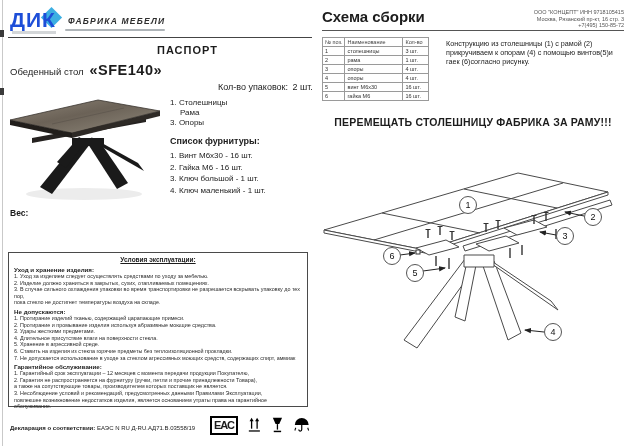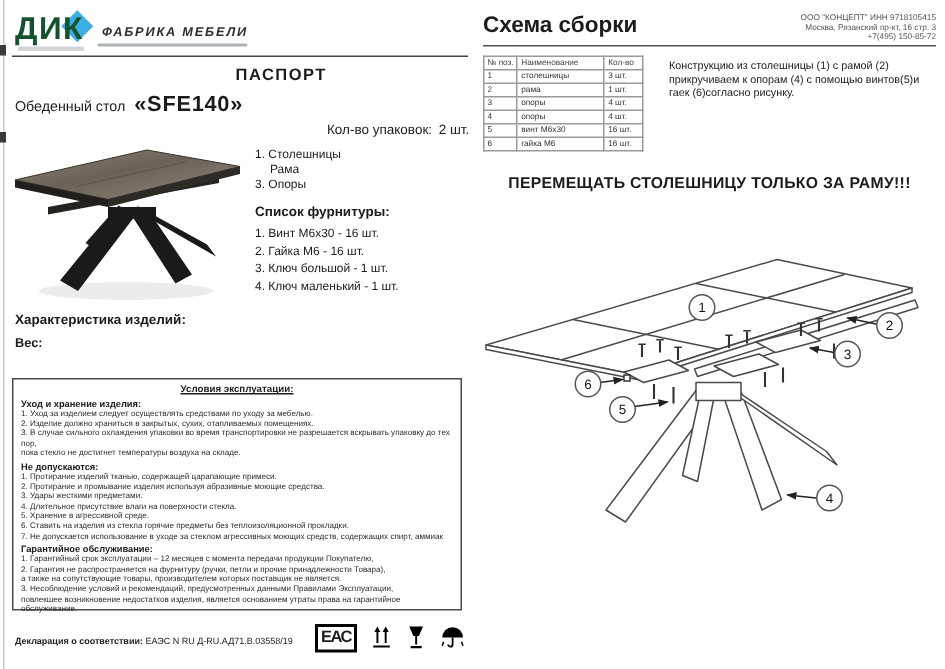--- a/index.html
+++ b/index.html
@@ -11,21 +11,21 @@
   }
   .abs { position:absolute; }
 
   
   .scan-edge { left:2px; top:0; width:1px; height:446px; background:#c9c9c9; }
   .scan-tick { left:0; width:4px; height:7px; background:#3a3a3a; }
 
   .logo-wrap { left:10px; top:9px; width:170px; height:27px; }
   .logo-brand {
     position:absolute; left:0; top:0; font-size:21px; font-weight:bold;
-    color:#14532d; letter-spacing:1px; line-height:22px;
+    color:#1d4ed8; letter-spacing:1px; line-height:22px;
   }
   .logo-diamond {
     position:absolute; left:34px; top:1px; width:15px; height:15px;
     background:#2ba8e0; transform:rotate(45deg); z-index:0; opacity:.92;
   }
   .logo-brand span { position:relative; z-index:1; }
   .logo-smudge { position:absolute; left:2px; top:22px; width:44px; height:3px; background:#d3d6d8; }
   .logo-sub {
     position:absolute; left:58px; top:7px; font-size:8.5px; font-weight:bold;
     color:#2e2e2e; letter-spacing:1.2px;font-style:italic;
@@ -156,21 +156,20 @@
 
   <div class="abs hardware-block">
     <div class="hw-title">Список фурнитуры:</div>
     <div class="hw-item">1. Винт М6х30 - 16 шт.</div>
     <div class="hw-item">2. Гайка М6 - 16 шт.</div>
     <div class="hw-item">3. Ключ большой - 1 шт.</div>
     <div class="hw-item">4. Ключ маленький - 1 шт.</div>
   </div>
 
   <div class="abs charcs">
-    <div class="charcs-title">Характеристика изделий:</div>
     <div class="charcs-line"><b>Вес:</b></div>
   </div>
 
   <div class="abs cond-box">
     <div class="cond-title">Условия эксплуатации:</div>
     <div class="cond-head">Уход и хранение изделия:</div>
     <div class="cond-lines">1. Уход за изделием следует осуществлять средствами по уходу за мебелью.
 2. Изделие должно храниться в закрытых, сухих, отапливаемых помещениях.
 3. В случае сильного охлаждения упаковки во время транспортировки не разрешается вскрывать упаковку до тех пор,
 пока стекло не достигнет температуры воздуха на складе.</div>
@@ -257,21 +256,21 @@
     <tr>
       <td>6</td>
       <td>гайка М6</td>
       <td>16 шт.</td>
     </tr>
   </tbody>
     </table>
 
   <div class="abs asm-instr">Конструкцию из столешницы (1) с рамой (2) прикручиваем к опорам (4) с помощью винтов(5)и гаек (6)согласно рисунку.</div>
 
-  <div class="abs asm-warning">ПЕРЕМЕЩАТЬ СТОЛЕШНИЦУ ТОЛЬКО ЗА РАМУ!!!</div>
+  <div class="abs asm-warning">ПЕРЕМЕЩАТЬ СТОЛЕШНИЦУ ФАБРИКА ЗА РАМУ!!!</div>
 
   <svg class="abs diagram" width="312" height="306" viewBox="0 0 312 306">
     <defs>
       <marker id="ah" markerWidth="7" markerHeight="6" refX="6" refY="3" orient="auto">
         <polygon points="0,0.4 7,3 0,5.6" fill="#222"></polygon>
       </marker>
     </defs>
     <g stroke="#4a4a4a" stroke-width="1" fill="#ffffff" stroke-linejoin="round">
 
       <polygon points="147,119 158,126 99,208 86,200"></polygon>

